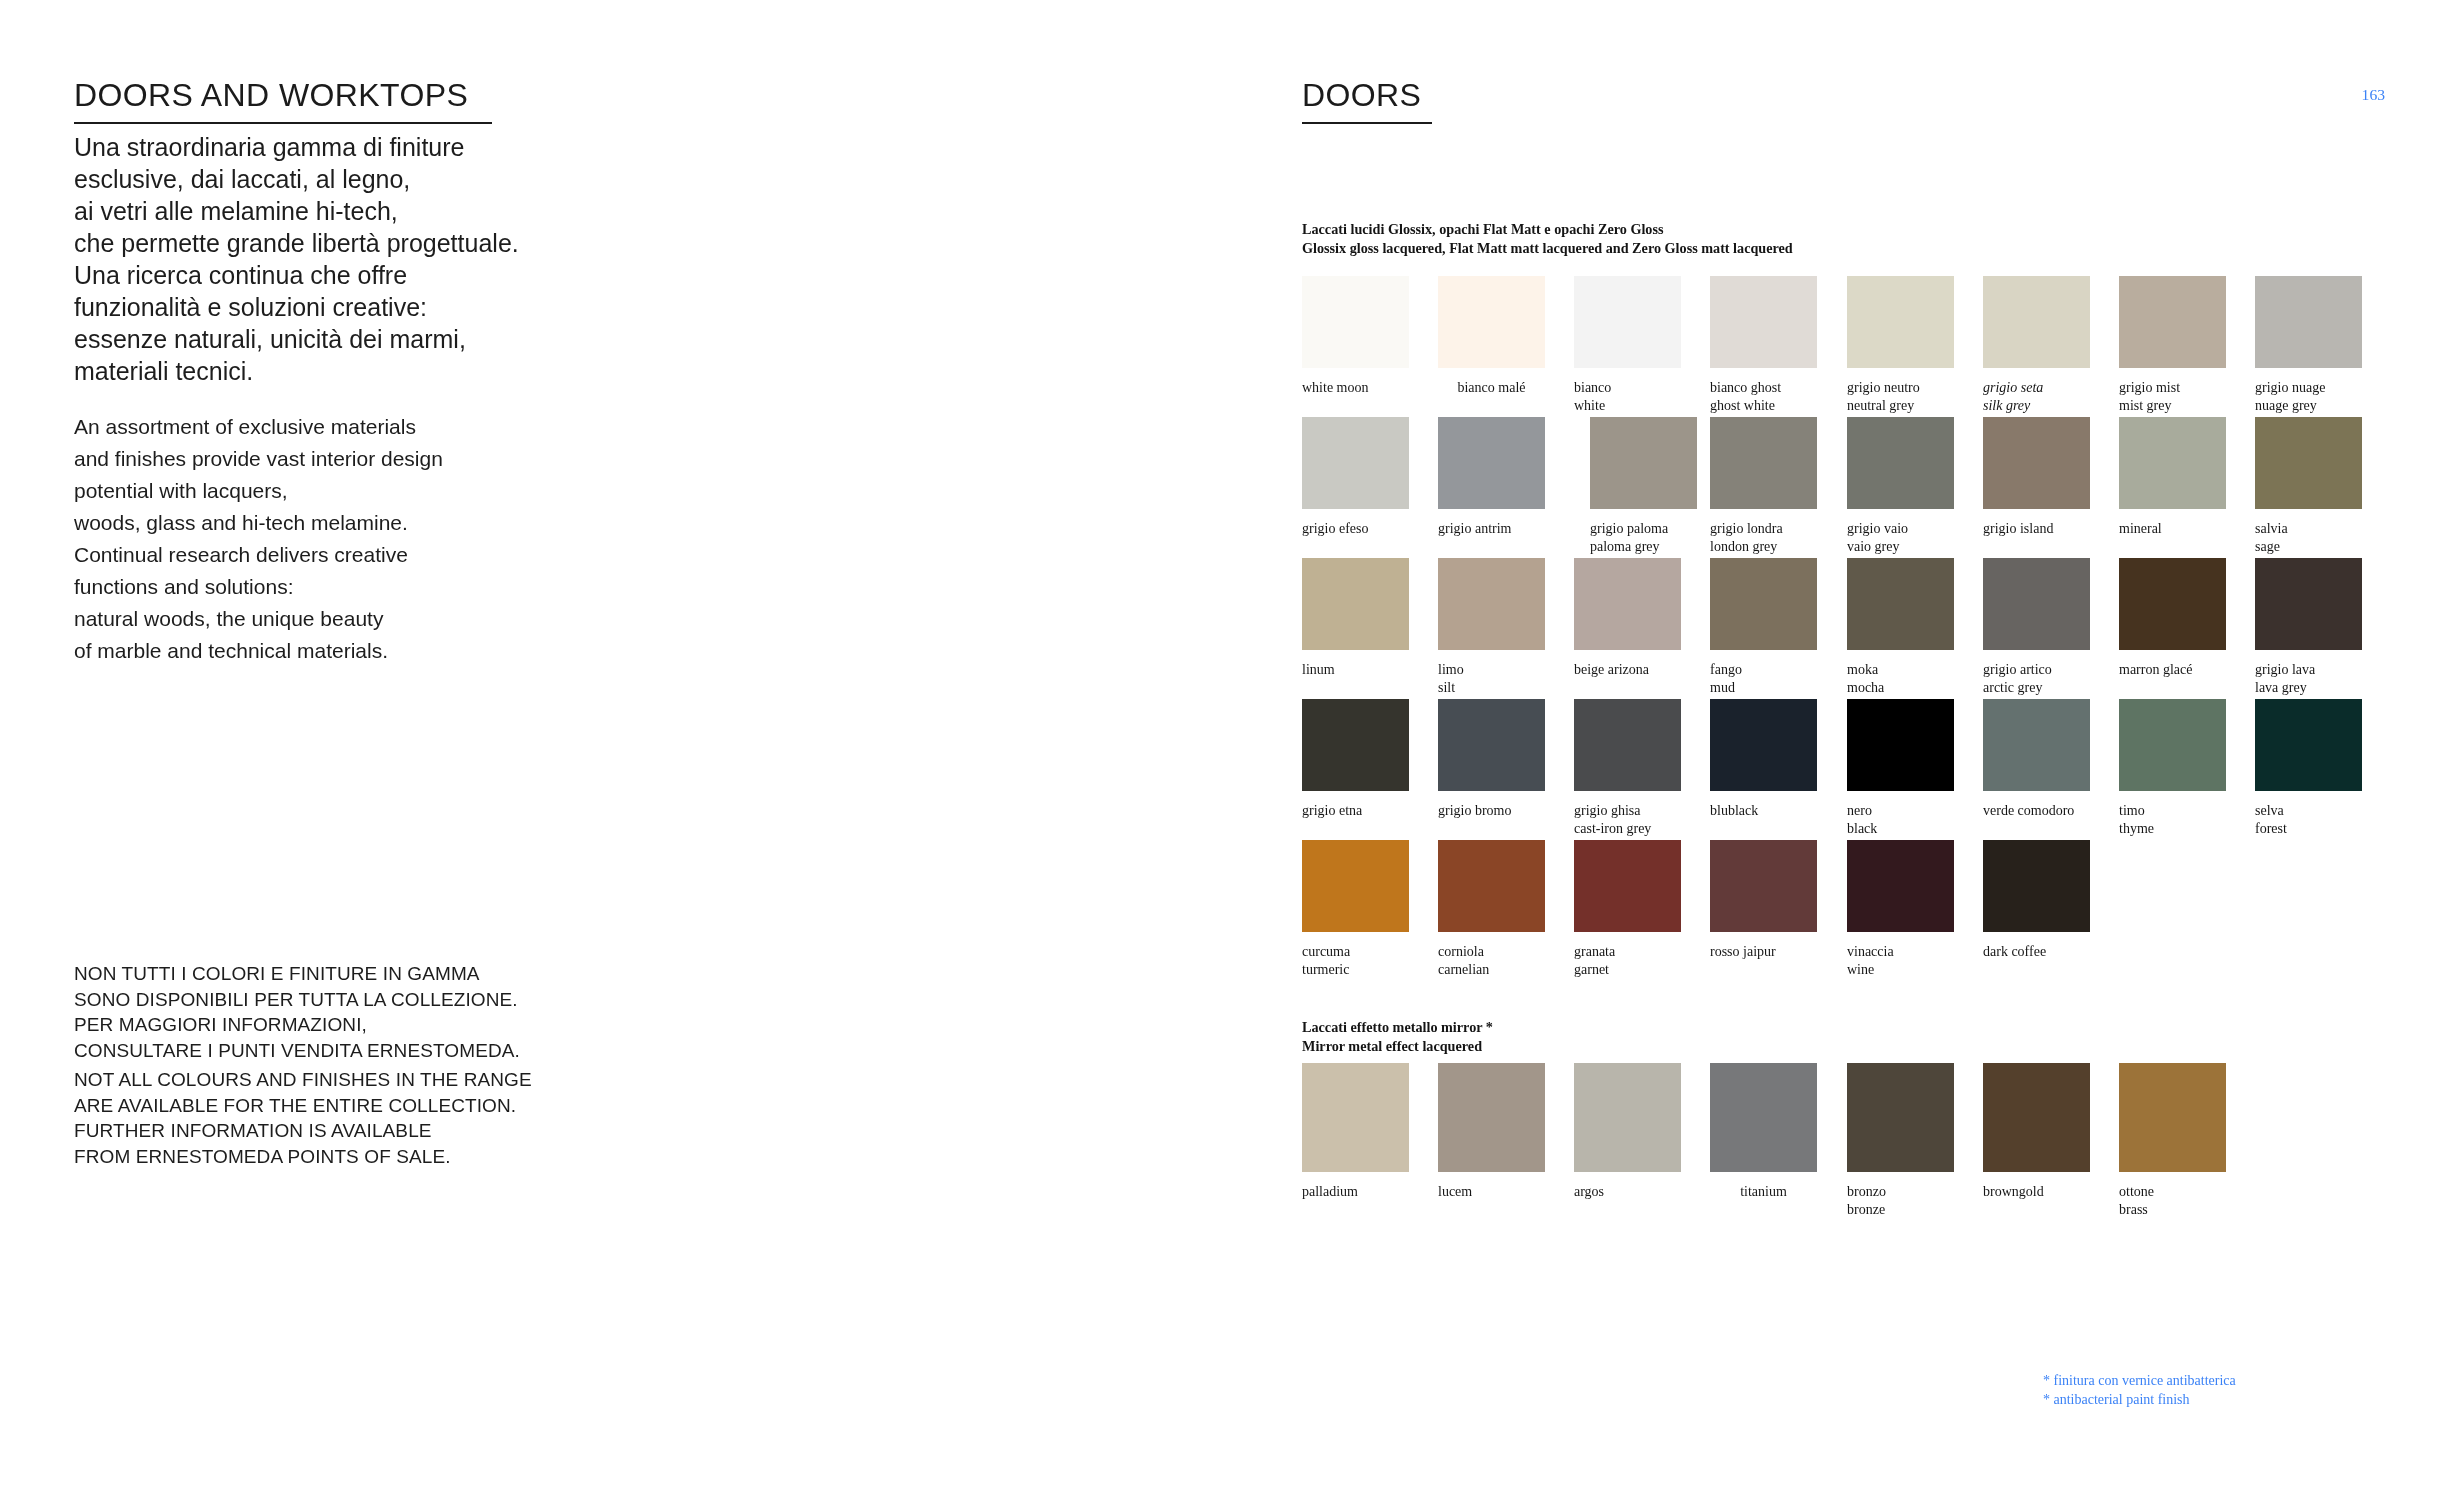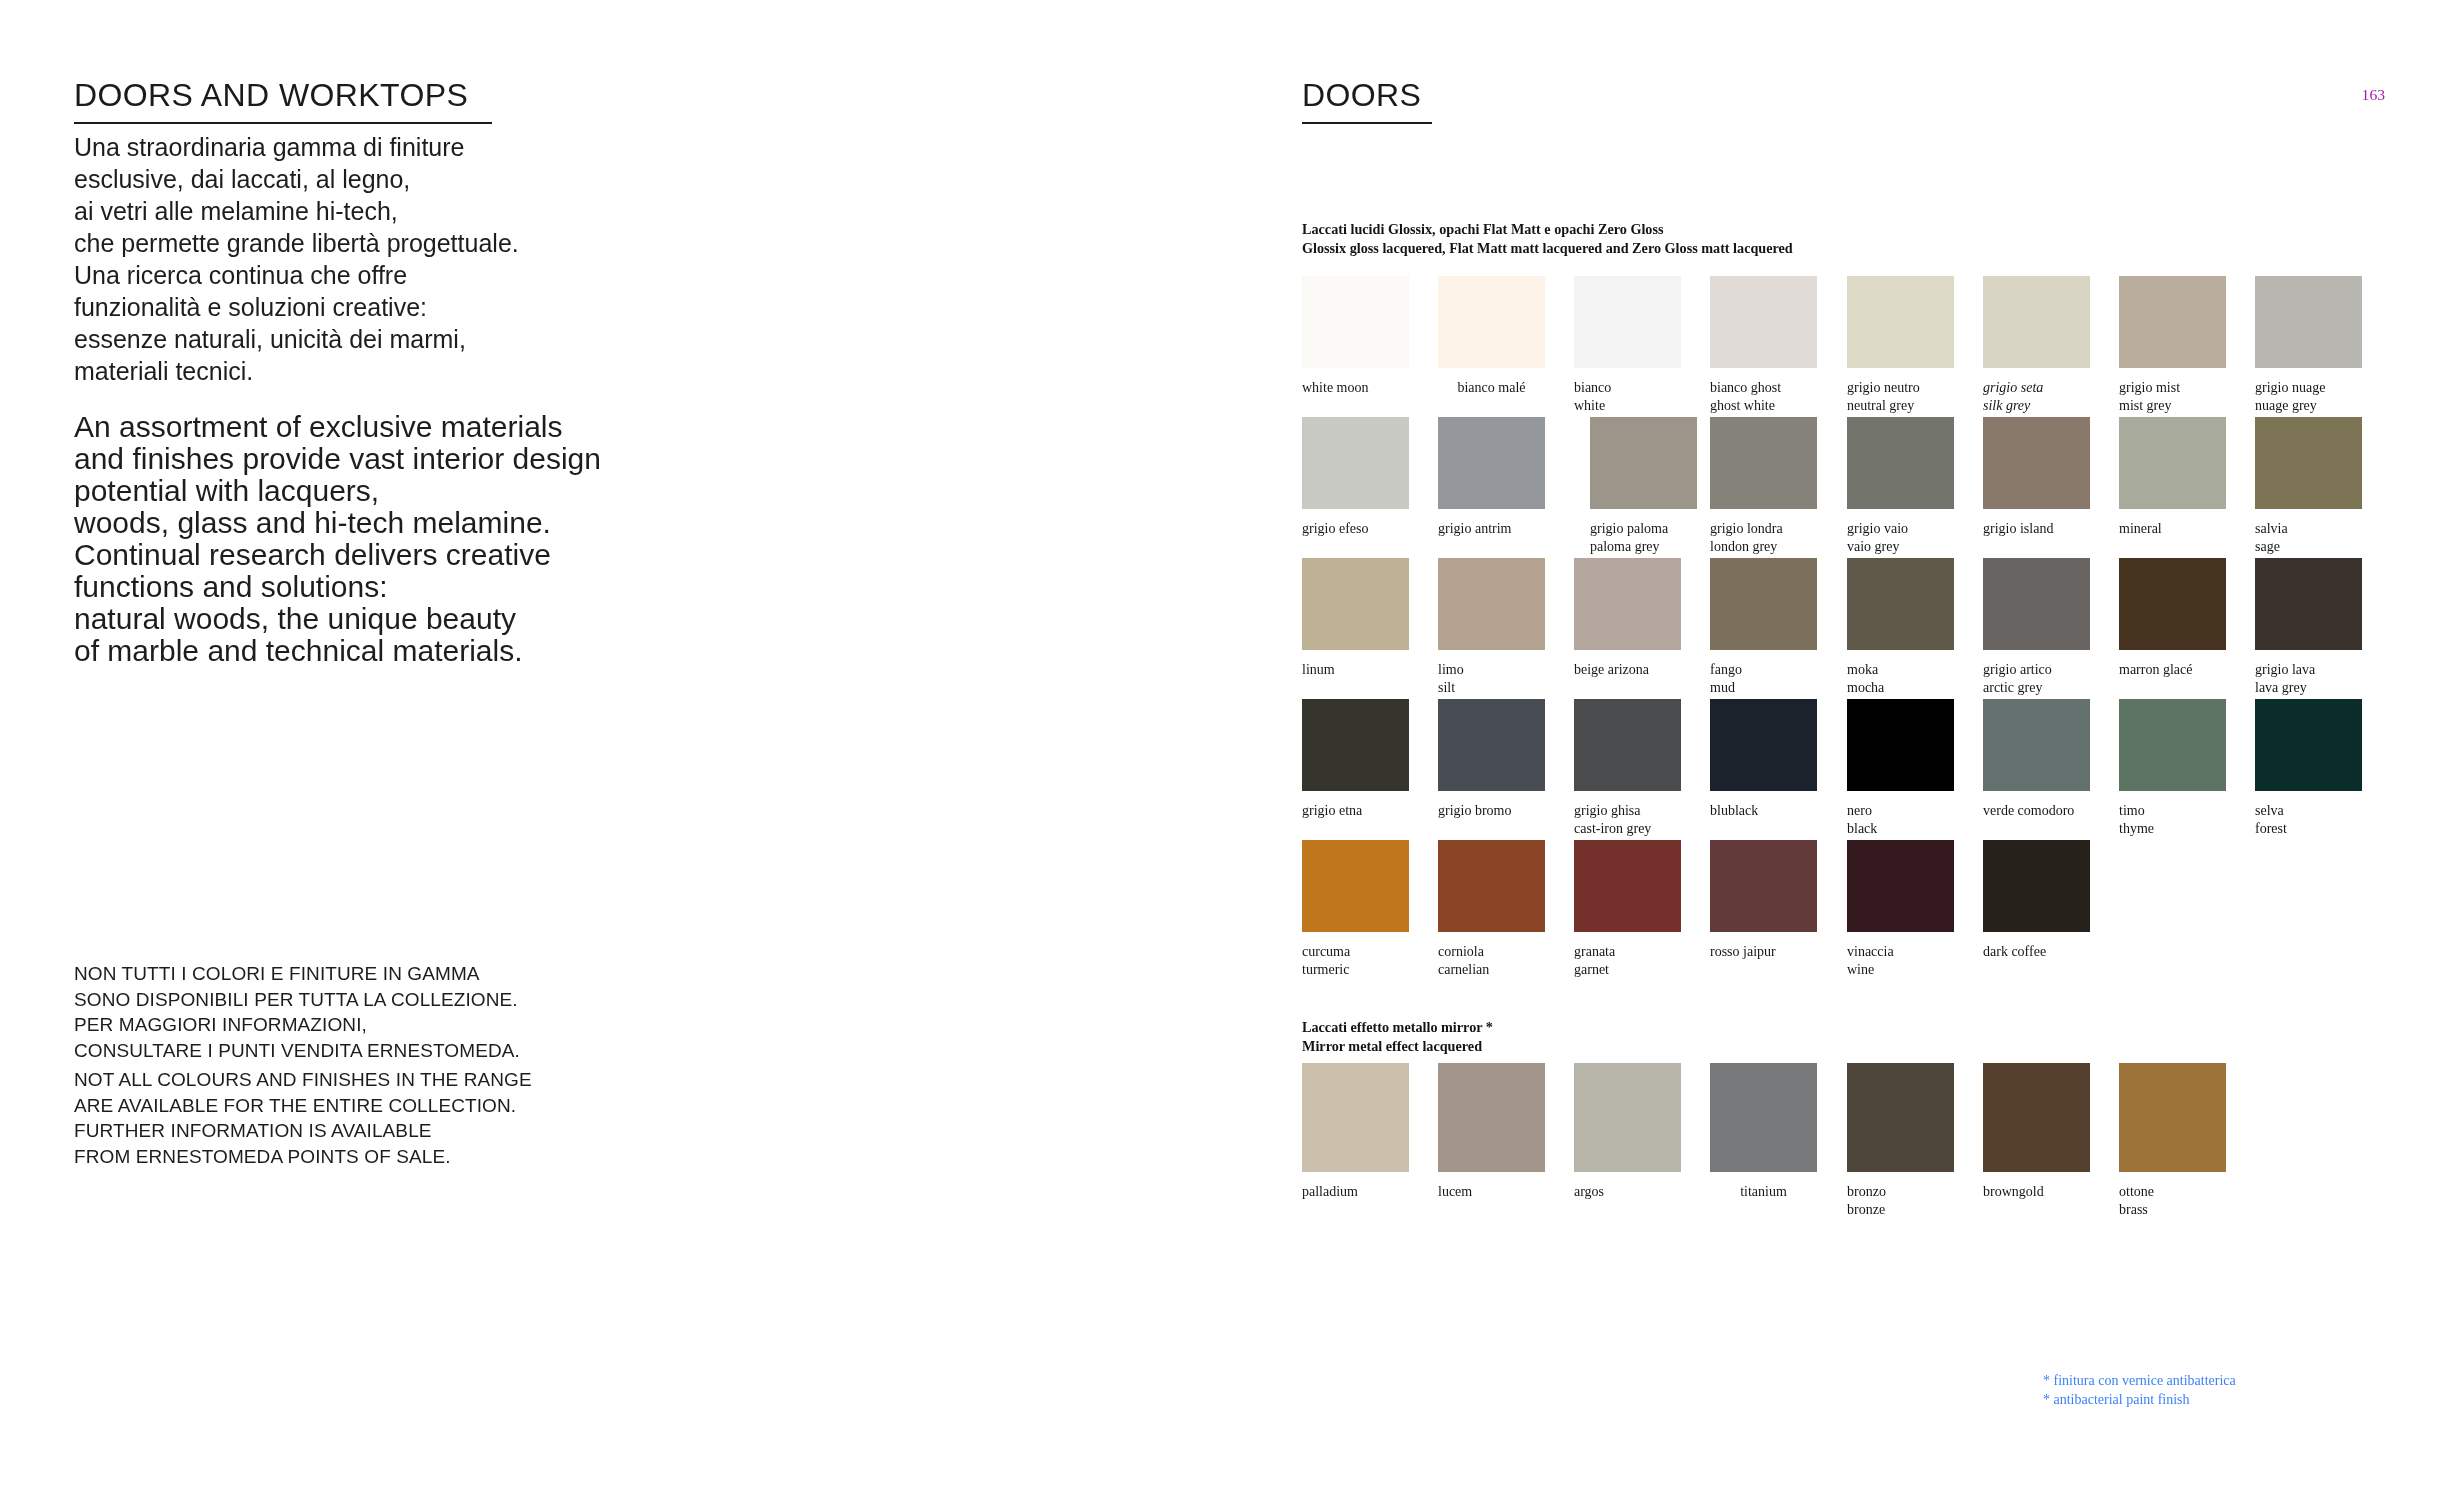--- a/index.html
+++ b/index.html
@@ -52,21 +52,21 @@
     font-size: 25px;
     line-height: 32px;
     font-weight: 400;
     color: #1d1d1d;
   }
   .para-en {
     position: absolute;
     left: 74px;
     top: 411px;
     width: 546px;
-    font-size: 30px;
+    font-size: 21px;
     line-height: 32px;
     font-weight: 400;
     color: #1d1d1d;
   }
   .para-it div, .para-en div { white-space: nowrap; }
 
   .note-block {
     position: absolute;
     left: 74px;
     width: 585px;
@@ -103,21 +103,21 @@
     width: 130px;
     height: 2px;
     background: #1b1b1b;
   }
   .page-number {
     position: absolute;
     right: 53px;
     top: 86px;
     font-family: "Liberation Serif", serif;
     font-size: 15.6px;
-    color: #a21caf;
+    color: #3b82f6;
   }
 
   .sec-head {
     position: absolute;
     left: 83px;
     font-family: "Liberation Serif", serif;
     font-weight: 700;
     font-size: 14.2px;
     line-height: 18.5px;
     color: #141414;

